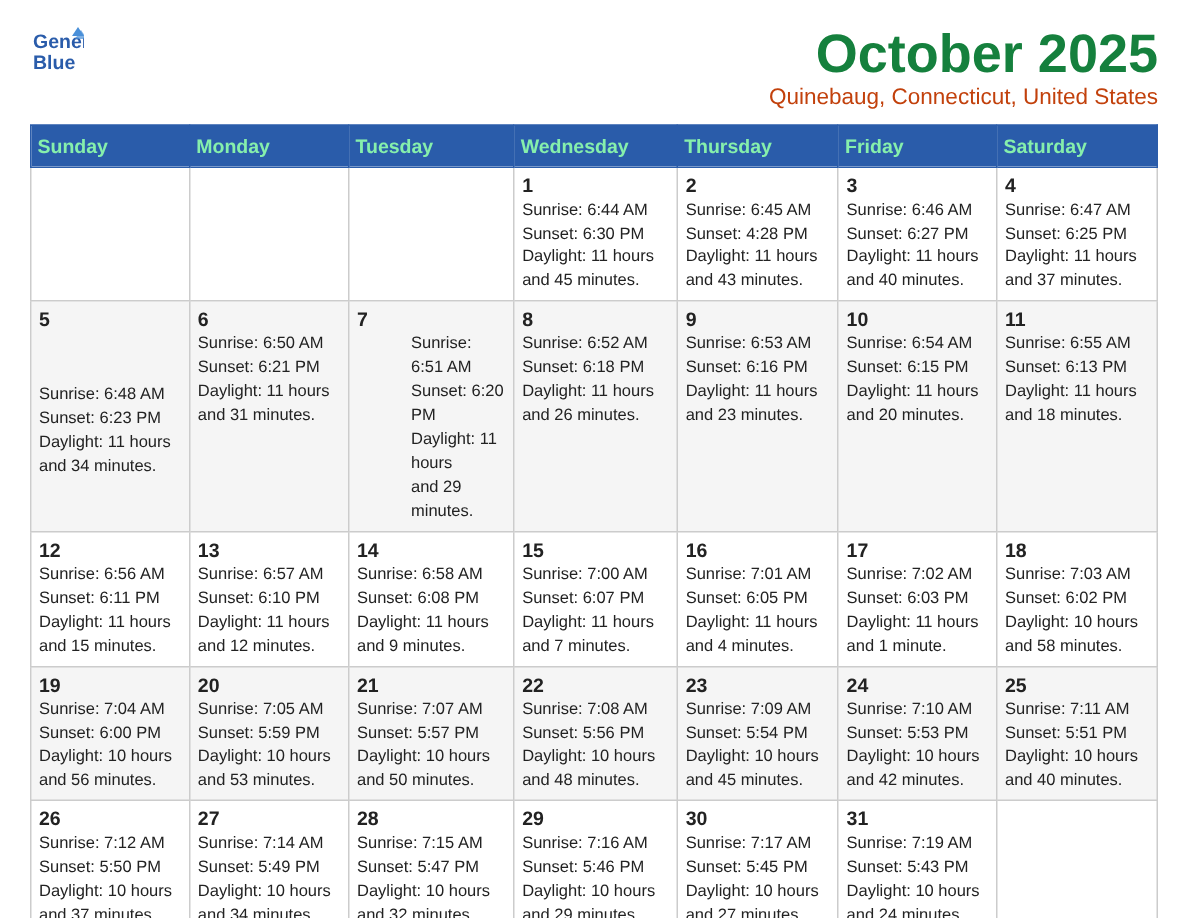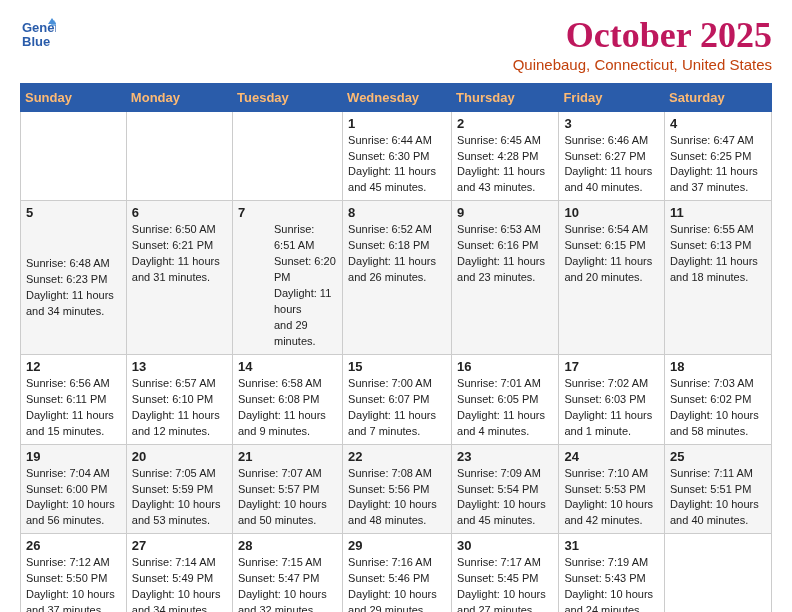--- a/index.html
+++ b/index.html
@@ -28,36 +28,35 @@
       width: 36px;
       height: 36px;
       margin-right: 4px;
     }
     .title-block {
       text-align: right;
     }
     .month-title {
       font-size: 36px;
       font-weight: bold;
-      color: #be185d;
+      color: #15803d;
       line-height: 1.1;
-      font-family: Liberation Serif, serif;
     }
     .location-title {
       font-size: 15px;
       color: #c2410c;
     }
     .calendar {
       width: 100%;
       border-collapse: collapse;
       border: 1px solid #bbb;
     }
     .calendar th {
       background: #2a5caa;
-      color: #fdba74;
+      color: #86efac;
       font-size: 13px;
       font-weight: bold;
       padding: 6px 4px;
       text-align: left;
       border: 1px solid #2a5caa;
     }
     .calendar td {
       vertical-align: top;
       border: 1px solid #ccc;
       padding: 4px 5px;

